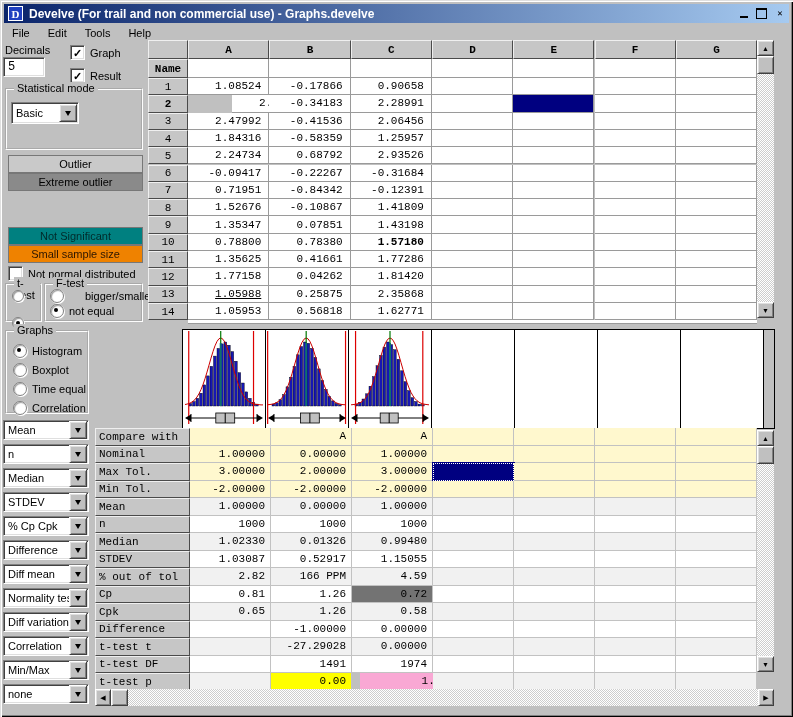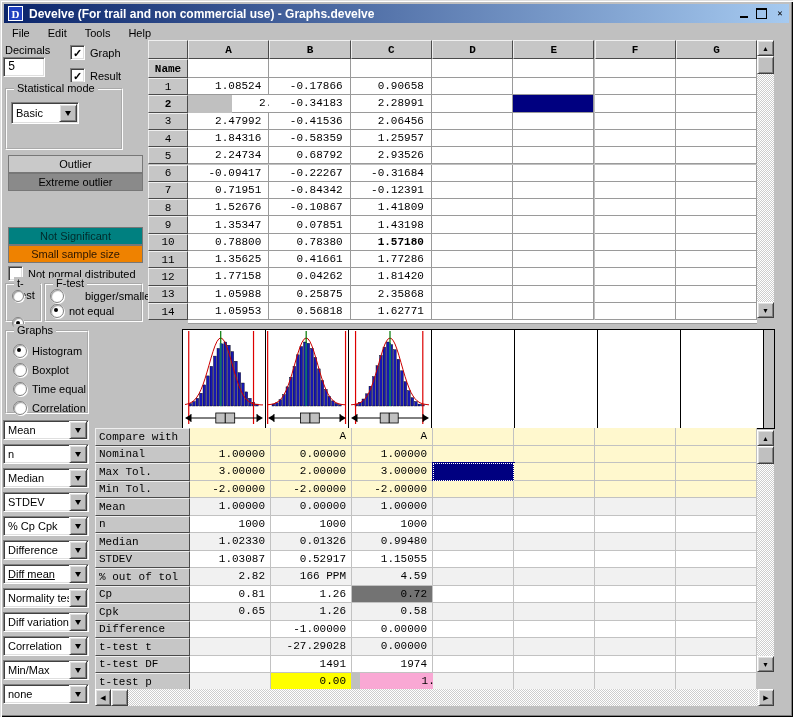--- a/index.html
+++ b/index.html
@@ -80,21 +80,21 @@
       </div>
     <span style="margin-left:5px;">Graph</span>
   </div>
   <div class="abs" style="left:70px;top:68px;display:flex;align-items:center;">
     <div class="checkbox">
         <span>✓</span>
       </div>
     <span style="margin-left:5px;">Result</span>
   </div>
 
-  <div class="abs groupbox" style="left:5px;top:88px;width:118px;height:62px;">
+  <div class="abs groupbox" style="left:5px;top:88px;width:138px;height:62px;">
     <span class="grouplabel">Statistical mode</span>
     <div class="combo abs" style="left:4px;top:12px;width:68px;height:22px;">
       <span class="txt">Basic</span>
       <div class="combo-btn">
           <div class="tri-down"></div>
         </div>
     </div>
   </div>
 
   <div id="legend"></div>
@@ -189,21 +189,21 @@
       <div class="combo-btn">
         <div class="tri-down"></div>
       </div>
     </div>
     <div class="combo abs" style="left: 3px; top: 540px; width: 86px; height: 20px;">
       <span class="txt">Difference</span>
       <div class="combo-btn">
         <div class="tri-down"></div>
       </div>
     </div>
-    <div class="combo abs" style="left: 3px; top: 564px; width: 86px; height: 20px; text-decoration: underline;">
+    <div class="combo abs" style="left: 3px; top: 564px; width: 86px; height: 20px;">
       <span class="txt">Diff mean</span>
       <div class="combo-btn">
         <div class="tri-down"></div>
       </div>
     </div>
     <div class="combo abs" style="left: 3px; top: 588px; width: 86px; height: 20px;">
       <span class="txt">Normality test</span>
       <div class="combo-btn">
         <div class="tri-down"></div>
       </div>
@@ -338,21 +338,21 @@
     <div class="gridcell abs" style="left: 675.8px; top: 251px; width: 81.3px; height: 17.3px;"></div>
     <div class="hdrcell abs" style="left: 148px; top: 268.3px; width: 40px; height: 17.3px; justify-content: center;">12</div>
     <div class="gridcell abs" style="left: 188px; top: 268.3px; width: 81.3px; height: 17.3px;">1.77158</div>
     <div class="gridcell abs" style="left: 269.3px; top: 268.3px; width: 81.3px; height: 17.3px;">0.04262</div>
     <div class="gridcell abs" style="left: 350.6px; top: 268.3px; width: 81.3px; height: 17.3px;">1.81420</div>
     <div class="gridcell abs" style="left: 431.9px; top: 268.3px; width: 81.3px; height: 17.3px;"></div>
     <div class="gridcell abs" style="left: 513.2px; top: 268.3px; width: 81.3px; height: 17.3px;"></div>
     <div class="gridcell abs" style="left: 594.5px; top: 268.3px; width: 81.3px; height: 17.3px;"></div>
     <div class="gridcell abs" style="left: 675.8px; top: 268.3px; width: 81.3px; height: 17.3px;"></div>
     <div class="hdrcell abs" style="left: 148px; top: 285.6px; width: 40px; height: 17.3px; justify-content: center;">13</div>
-    <div class="gridcell abs" style="left: 188px; top: 285.6px; width: 81.3px; height: 17.3px;">1.05988</div>
+    <div class="gridcell abs" style="left: 188px; top: 285.6px; width: 81.3px; height: 17.3px; text-decoration: underline;">1.05988</div>
     <div class="gridcell abs" style="left: 269.3px; top: 285.6px; width: 81.3px; height: 17.3px;">0.25875</div>
     <div class="gridcell abs" style="left: 350.6px; top: 285.6px; width: 81.3px; height: 17.3px;">2.35868</div>
     <div class="gridcell abs" style="left: 431.9px; top: 285.6px; width: 81.3px; height: 17.3px;"></div>
     <div class="gridcell abs" style="left: 513.2px; top: 285.6px; width: 81.3px; height: 17.3px;"></div>
     <div class="gridcell abs" style="left: 594.5px; top: 285.6px; width: 81.3px; height: 17.3px;"></div>
     <div class="gridcell abs" style="left: 675.8px; top: 285.6px; width: 81.3px; height: 17.3px;"></div>
     <div class="hdrcell abs" style="left: 148px; top: 302.9px; width: 40px; height: 17.3px; justify-content: center;">14</div>
     <div class="gridcell abs" style="left: 188px; top: 302.9px; width: 81.3px; height: 17.3px;">1.05953</div>
     <div class="gridcell abs" style="left: 269.3px; top: 302.9px; width: 81.3px; height: 17.3px;">0.56818</div>
     <div class="gridcell abs" style="left: 350.6px; top: 302.9px; width: 81.3px; height: 17.3px;">1.62771</div>

